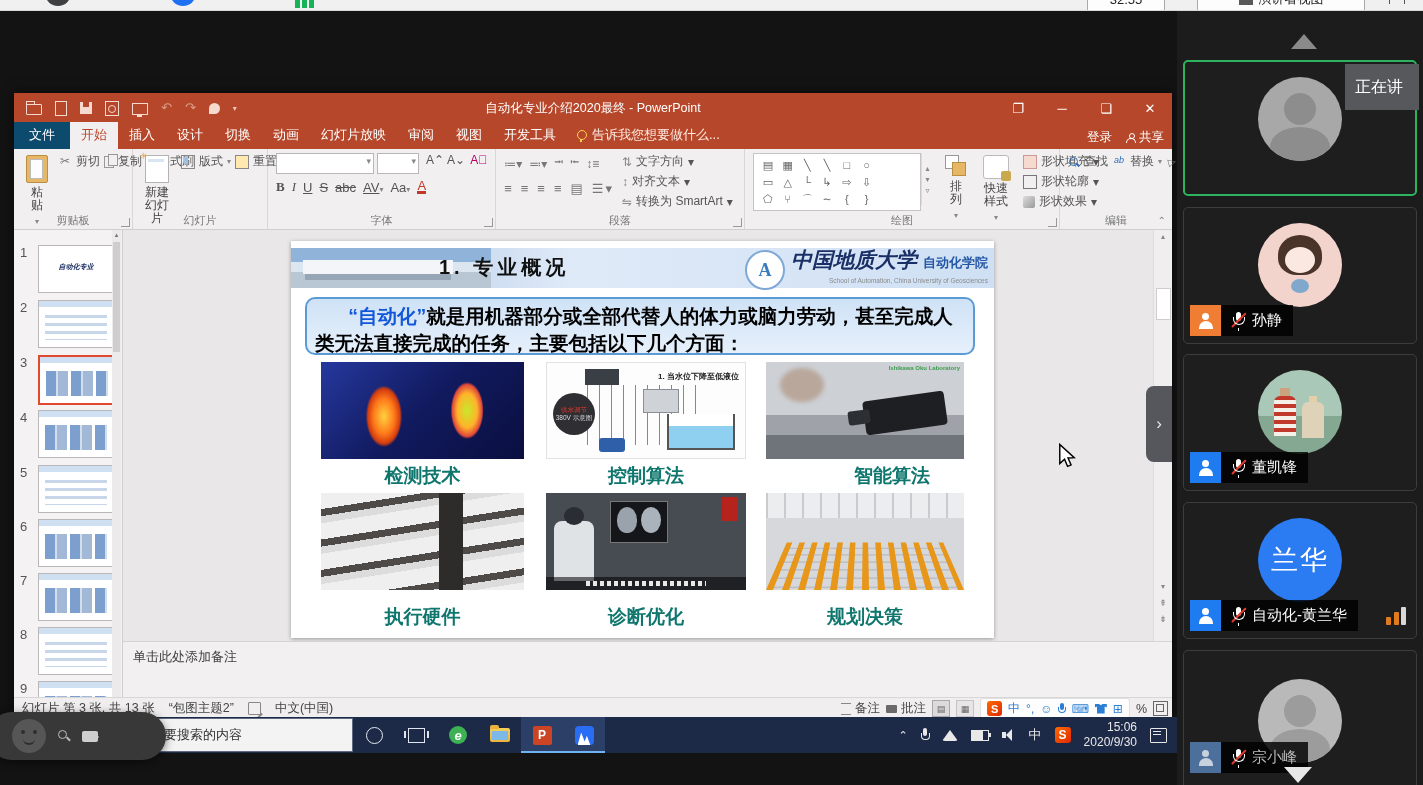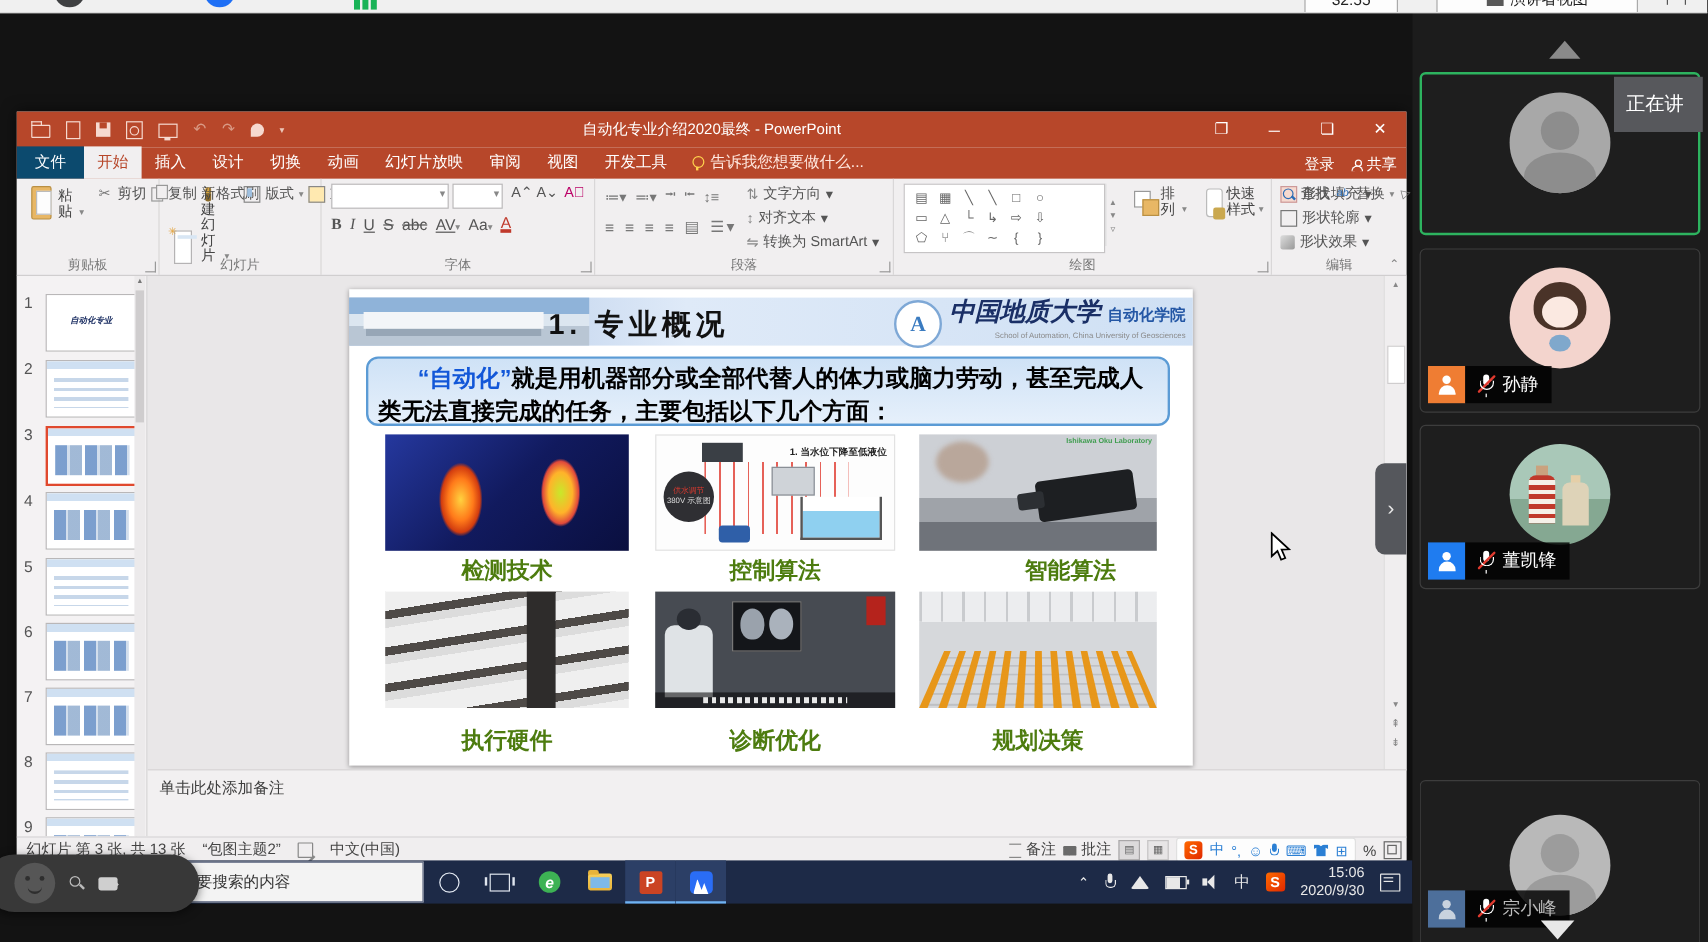--- a/index.html
+++ b/index.html
@@ -50,21 +50,21 @@
   .share-chip{display:flex;align-items:center;gap:4px;}
   .person-outline{display:inline-block;width:9px;height:9px;position:relative;}
   .person-outline::before{content:"";position:absolute;left:2.5px;top:0;width:4px;height:4px;border:1.2px solid #fff;border-radius:50%;}
   .person-outline::after{content:"";position:absolute;left:0;top:5px;width:8px;height:4px;border:1.2px solid #fff;border-bottom:none;border-radius:5px 5px 0 0;}
 
   
   #ribbon{position:relative;height:80px;background:#f1eff0;border-bottom:1px solid #d0cecf;display:flex;font-size:12px;color:#444;}
   .rgroup{position:relative;border-right:1px solid #d9d7d8;padding:4px 8px 16px;display:flex;gap:8px;align-items:flex-start;}
   .rglabel{position:absolute;bottom:1px;left:0;right:0;text-align:center;font-size:11px;color:#777;}
   .dlg{position:absolute;right:2px;bottom:2px;width:8px;height:8px;border-right:1.3px solid #999;border-bottom:1.3px solid #999;}
-  .bigbtn{display:flex;flex-direction:row;align-items:flex-end;gap:3px;padding:2px 4px;font-size:12px;color:#444;text-align:center;line-height:13px;}
+  .bigbtn{display:flex;flex-direction:column;align-items:center;gap:3px;padding:2px 4px;font-size:12px;color:#444;text-align:center;line-height:13px;}
   .clipboard{width:20px;height:26px;background:#e8b765;border:1px solid #b98f43;border-radius:2px;position:relative;}
   .clipboard::before{content:"";position:absolute;left:3px;top:3px;width:11px;height:18px;background:#fdfdfd;border:1px solid #bbb;}
   .smallrow{display:flex;flex-direction:row;gap:4px;font-size:12px;}
   .sitem{display:flex;align-items:center;gap:4px;color:#555;white-space:nowrap;}
   .ic{display:inline-block;width:12px;height:12px;position:relative;}
   .ic-cut::before{content:"\2702";font-size:12px;color:#777;position:absolute;top:-2px;}
   .ic-copy{border:1.2px solid #999;width:8px;height:10px;}
   .ic-copy::before{content:"";position:absolute;left:3px;top:-3px;width:8px;height:10px;border:1.2px solid #999;background:#f1eff0;}
   .ic-brush{background:linear-gradient(180deg,#d7a53f 50%,#8a6a2a 50%);width:5px;height:12px;border-radius:2px;margin-left:3px;}
   .newslide{width:22px;height:26px;border:1px solid #b5b3b4;background:#fff;position:relative;}
@@ -129,34 +129,34 @@
   .vs-pgup{position:absolute;top:368px;left:0;right:0;font-size:9px;}
   .vs-pgdn{position:absolute;top:384px;left:0;right:0;font-size:9px;}
   #notes{position:relative;height:55px;background:#f2f0f1;border-top:1px solid #d5d3d4;}
   #notes .ph{position:absolute;left:10px;top:6px;font-size:13px;color:#3f3f3f;}
 
   
   #sl-header{position:absolute;left:0;top:7px;width:703px;height:40px;background:linear-gradient(90deg,#9db8d8 0,#cfdef2 200px,#dfeaf8 40%,#cfe0f4 100%);}
   #sl-photo{position:absolute;left:0;top:0;width:200px;height:40px;background:
      linear-gradient(180deg,#8fb3d9 0 35%,#dce6f0 35% 60%,#b9c6d4 60%);overflow:hidden;}
   #sl-photo::before{content:"";position:absolute;left:12px;top:12px;width:150px;height:14px;background:#f3f5f8;box-shadow:0 8px 0 -2px #97a6b6;}
-  #sl-title{position:absolute;left:166px;top:6px;font-size:24px;font-weight:bold;color:#111;letter-spacing:4px;}
+  #sl-title{position:absolute;left:148px;top:6px;font-size:20px;font-weight:bold;color:#111;letter-spacing:4px;}
   #sl-logo{position:absolute;right:6px;top:2px;display:flex;align-items:center;gap:6px;}
   .logo-seal{width:36px;height:36px;border-radius:50%;background:#fff;border:2px solid #7ea8d6;display:flex;align-items:center;justify-content:center;color:#3a7bc0;font-size:18px;font-weight:bold;font-family:"Liberation Serif",serif;}
   .logo-text{display:flex;flex-direction:column;line-height:16px;}
   .logo-row{display:flex;align-items:baseline;gap:6px;}
   .logo-cn{font-family:"DejaVu Serif","Liberation Serif",serif;font-style:italic;font-weight:bold;font-size:21px;color:#1a2f66;}
   .logo-dept{font-size:13px;font-weight:bold;color:#2457a5;}
   .logo-en{font-size:6.5px;color:#8a8a8a;text-align:right;margin-top:2px;}
   #sl-intro{position:absolute;left:14px;top:56px;width:670px;height:58px;border:2px solid #5b9bd5;border-radius:10px;
      background:linear-gradient(180deg,#cfe2f6,#e6f0fb);padding:4px 8px;box-sizing:border-box;}
   #sl-intro p{margin:0;font-size:19.5px;line-height:27px;font-weight:bold;color:#000;text-indent:1.7em;}
   #sl-intro .hl{color:#1257d8;}
   .slimg{position:absolute;width:203px;height:97px;overflow:hidden;}
-  .slcap{position:absolute;width:203px;text-align:center;font-size:19px;font-weight:bold;color:#4d7c0f;}
+  .slcap{position:absolute;width:203px;text-align:center;font-size:19px;font-weight:bold;color:#0f766e;}
   .img-thermal{background:
      radial-gradient(26px 44px at 31% 56%,#ffd23f 0,#ff7a1a 40%,#d23c0f 62%,rgba(210,60,15,0) 70%),
      radial-gradient(22px 38px at 72% 50%,#c8e82a 0,#ffb32a 45%,#e0493b 68%,rgba(224,73,59,0) 75%),
      linear-gradient(135deg,#25389e 0,#111a5e 50%,#0a0f3f 100%);}
   .img-control{background:#fdfdfd;border:1px solid #e2e2e2;box-sizing:border-box;}
   .ctl-caption{position:absolute;right:6px;top:8px;font-size:8px;font-weight:bold;color:#222;}
   .ctl-breaker{position:absolute;left:38px;top:6px;width:34px;height:16px;background:#3a3f45;}
   .ctl-wires{position:absolute;left:40px;top:22px;width:120px;height:60px;
      background:repeating-linear-gradient(90deg,#e03a2f 0 1.5px,transparent 1.5px 12px);opacity:.8;}
   .ctl-box{position:absolute;left:96px;top:26px;width:34px;height:22px;background:#cfd3d8;border:1px solid #8a8f96;}
@@ -810,20 +810,40 @@
         <span class="nstrip">
           <span class="mic muted">
               <i></i>
               <em></em>
             </span>
           <span>孙静</span>
         </span>
       </div>
     </div>
 
+    <div class="tile" style="top:492px;height:137px;">
+      <div class="avatar av-blue">兰华</div>
+      <div class="plabel">
+        <span class="pbadge blue">
+            <span class="wperson"></span>
+          </span>
+        <span class="nstrip">
+          <span class="mic muted">
+              <i></i>
+              <em></em>
+            </span>
+          <span>自动化-黄兰华</span>
+        </span>
+      </div>
+      <div class="signal">
+          <i class="s1"></i>
+          <i class="s2"></i>
+          <i class="s3"></i>
+        </div>
+    </div>
 
     <div class="tile" style="top:640px;height:145px;border-bottom:none;border-radius:5px 5px 0 0;">
       <div class="avatar av-gray lighter" style="top:28px;"></div>
       <div class="plabel" style="bottom:22px;">
         <span class="pbadge grayblue">
             <span class="wperson"></span>
           </span>
         <span class="nstrip" style="color:#bdbdbd;">
           <span class="mic muted">
               <i></i>

